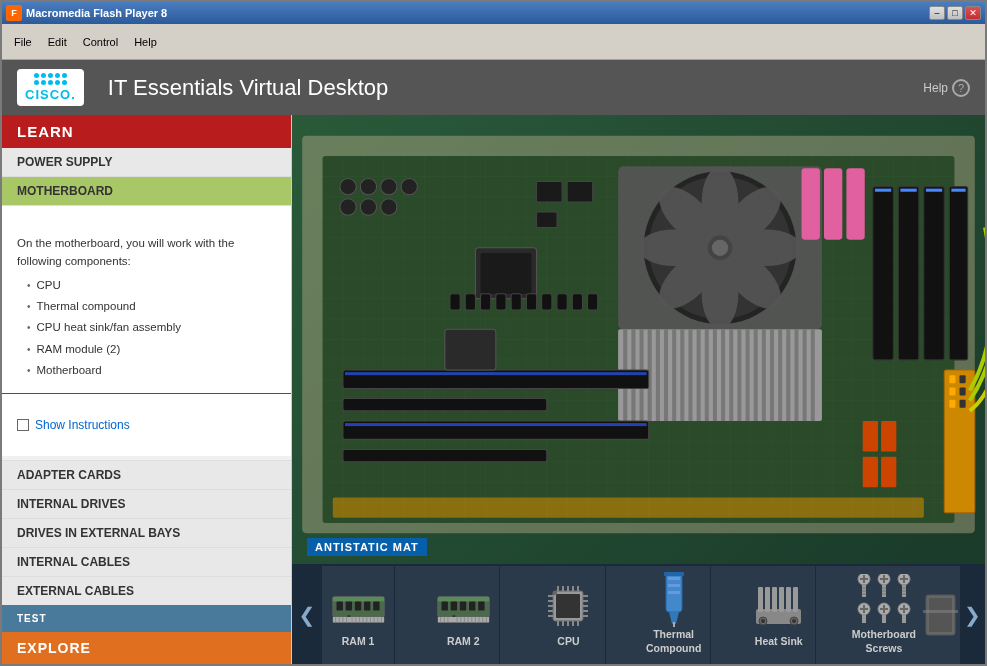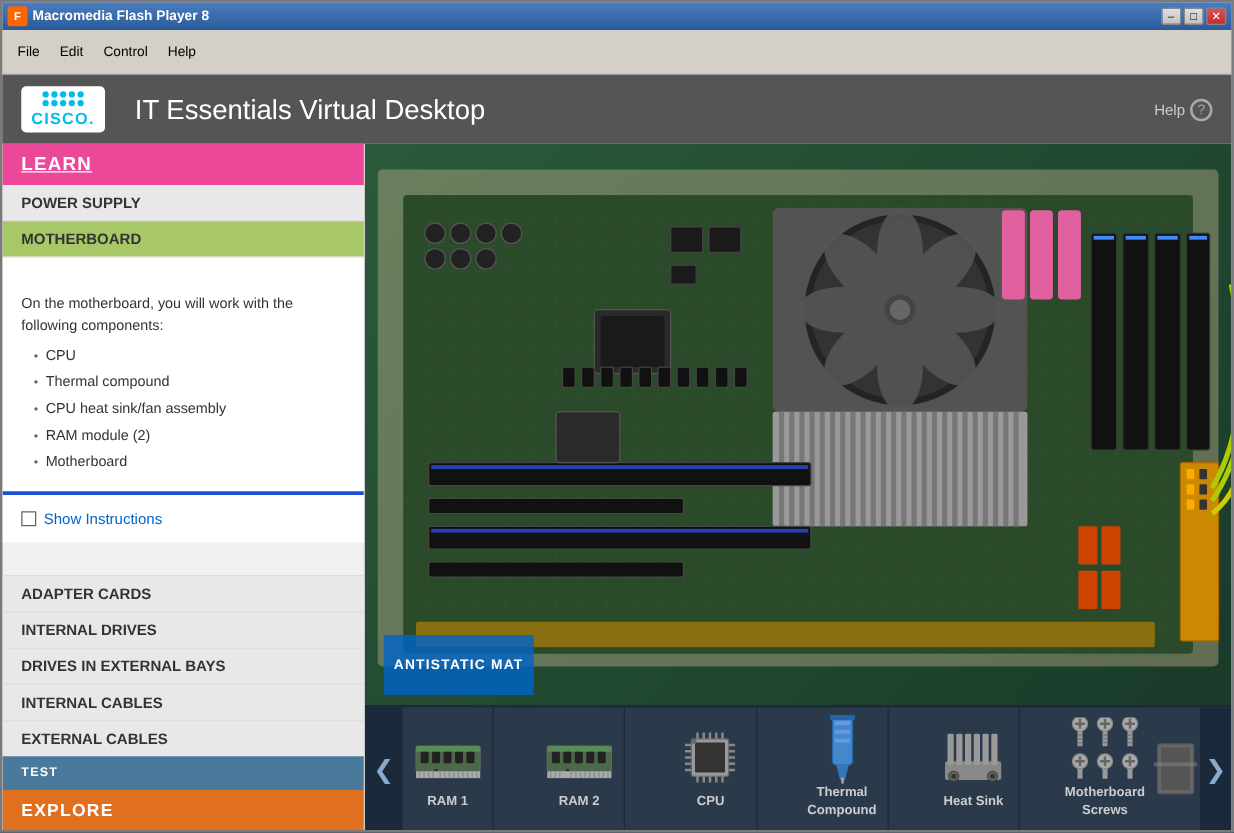--- a/index.html
+++ b/index.html
@@ -170,27 +170,26 @@
     .sidebar {
       width: 290px;
       background: #f0f0f0;
       display: flex;
       flex-direction: column;
       flex-shrink: 0;
       border-right: 1px solid #ccc;
     }
 
     .learn-header {
-      background: #ec4899;
+      background: #b91c1c;
       color: white;
       font-size: 15px;
       font-weight: bold;
       padding: 8px 15px;
       letter-spacing: 1px;
-      text-decoration: underline;
     }
 
     .sidebar-item {
       padding: 7px 15px;
       font-size: 12px;
       font-weight: bold;
       color: #333;
       border-bottom: 1px solid #ddd;
       cursor: pointer;
       background: #e8e8e8;
@@ -226,26 +225,26 @@
     .sidebar-description ul li::before {
       content: '•';
       color: #666;
       font-size: 10px;
     }
 
     .show-instructions {
       display: flex;
       align-items: center;
       gap: 6px;
-      padding: 12px 15px;
+      padding: 24px 15px;
       font-size: 12px;
       color: #0066cc;
       cursor: pointer;
       background: white;
-      border-top: 3px solid #1d4ed8;
+      border-top: 1px solid #1d4ed8;
     }
 
     .checkbox-empty {
       width: 12px;
       height: 12px;
       border: 1px solid #666;
       background: white;
       flex-shrink: 0;
     }
 
@@ -322,21 +321,21 @@
 
     
     .antistatic-label {
       position: absolute;
       bottom: 8px;
       left: 15px;
       background: rgba(0,100,200,0.8);
       color: white;
       font-size: 11px;
       font-weight: bold;
-      padding: 18px 8px;
+      padding: 3px 8px;
       letter-spacing: 1px;
     }
 
     
     .motherboard-visual {
       width: 100%;
       height: 100%;
       position: absolute;
       top: 0;
       left: 0;

